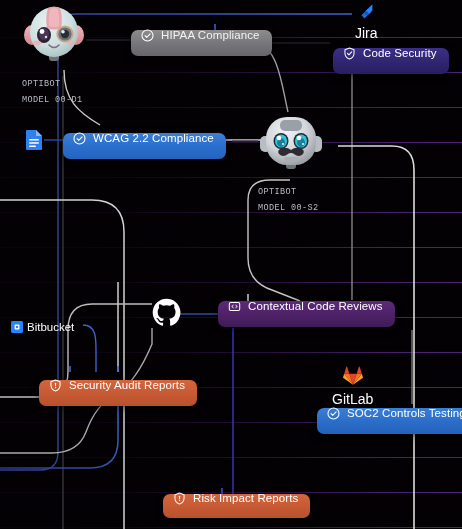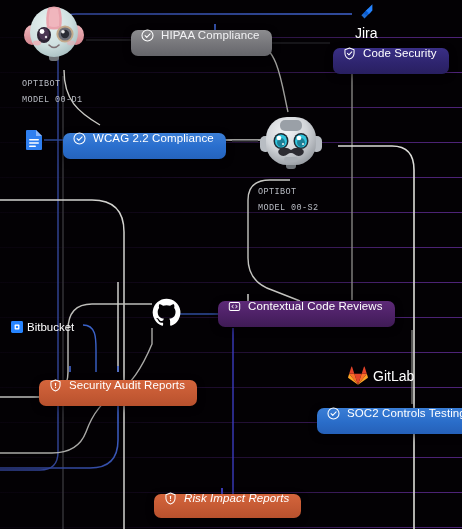--- a/index.html
+++ b/index.html
@@ -305,21 +305,21 @@
   </div>
 
   <div class="brand" style="left:152px; top:298px;">
     <span class="bico">
       <svg width="29" height="29" viewBox="0 0 24 24">
         <path fill="#ffffff" d="M12 .6A11.5 11.5 0 0 0 8.4 23c.58.1.79-.25.79-.56v-2c-3.2.7-3.88-1.54-3.88-1.54-.53-1.34-1.29-1.7-1.29-1.7-1.05-.72.08-.7.08-.7 1.16.08 1.77 1.2 1.77 1.2 1.03 1.77 2.7 1.26 3.36.96.1-.75.4-1.26.73-1.55-2.55-.29-5.24-1.28-5.24-5.7 0-1.26.45-2.29 1.19-3.1-.12-.29-.52-1.46.11-3.05 0 0 .97-.31 3.18 1.18a11 11 0 0 1 5.8 0c2.2-1.5 3.17-1.18 3.17-1.18.64 1.59.24 2.76.12 3.05.74.81 1.19 1.84 1.19 3.1 0 4.43-2.7 5.4-5.27 5.69.42.36.78 1.06.78 2.14v3.17c0 .31.21.67.8.56A11.5 11.5 0 0 0 12 .6z"></path>
       </svg>
     </span>
   </div>
 
-  <div class="brand" style="left:348px; top:366px;">
+  <div class="brand" style="left:332px; top:366px;flex-direction:column;">
     <span class="bico">
       <svg width="20" height="20" viewBox="0 0 24 24">
         <path fill="#e24329" d="M12 22.5 16.4 9.2H7.6z"></path>
         <path fill="#fc6d26" d="M12 22.5 7.6 9.2H1.4z"></path>
         <path fill="#fca326" d="M1.4 9.2 .1 13.4a.9.9 0 0 0 .33 1L12 22.5z"></path>
         <path fill="#e24329" d="M1.4 9.2h6.2L4.9 1a.45.45 0 0 0-.86 0z"></path>
         <path fill="#fc6d26" d="M12 22.5 16.4 9.2h6.2z"></path>
         <path fill="#fca326" d="M22.6 9.2l1.3 4.2a.9.9 0 0 1-.33 1L12 22.5z"></path>
         <path fill="#e24329" d="M22.6 9.2h-6.2L19.1 1a.45.45 0 0 1 .86 0z"></path>
       </svg>
@@ -382,21 +382,21 @@
   <div class="badge blue2" style="left:317px; top:408px;">
     <span class="ico">
       <svg width="13" height="13" viewBox="0 0 16 16">
         <circle cx="8" cy="8" r="6.8" fill="none" stroke="#ffffff" stroke-width="1.3"></circle>
         <path d="M5 8.2 l2.1 2.1 L11.2 6" fill="none" stroke="#ffffff" stroke-width="1.3" stroke-linecap="round" stroke-linejoin="round"></path>
       </svg>
     </span>
     <span>SOC2 Controls Testing</span>
   </div>
 
-  <div class="badge orange" style="left:154px; top:494px; height:24px;font-style:italic;">
+  <div class="badge orange" style="left:163px; top:494px; height:24px;">
     <span class="ico">
       <svg width="13" height="13" viewBox="0 0 16 16">
         <path d="M8 1.2 L13.6 3.4 v4.2 c0 3.4 -2.4 5.9 -5.6 7.2 C4.8 13.5 2.4 11 2.4 7.6 V3.4z" fill="none" stroke="#ffffff" stroke-width="1.25" stroke-linejoin="round"></path>
         <path d="M8 5.2 v3.2" stroke="#ffffff" stroke-width="1.3" stroke-linecap="round"></path>
         <circle cx="8" cy="10.6" r="0.8" fill="#ffffff"></circle>
       </svg>
     </span>
     <span>Risk Impact Reports</span>
   </div>
 

